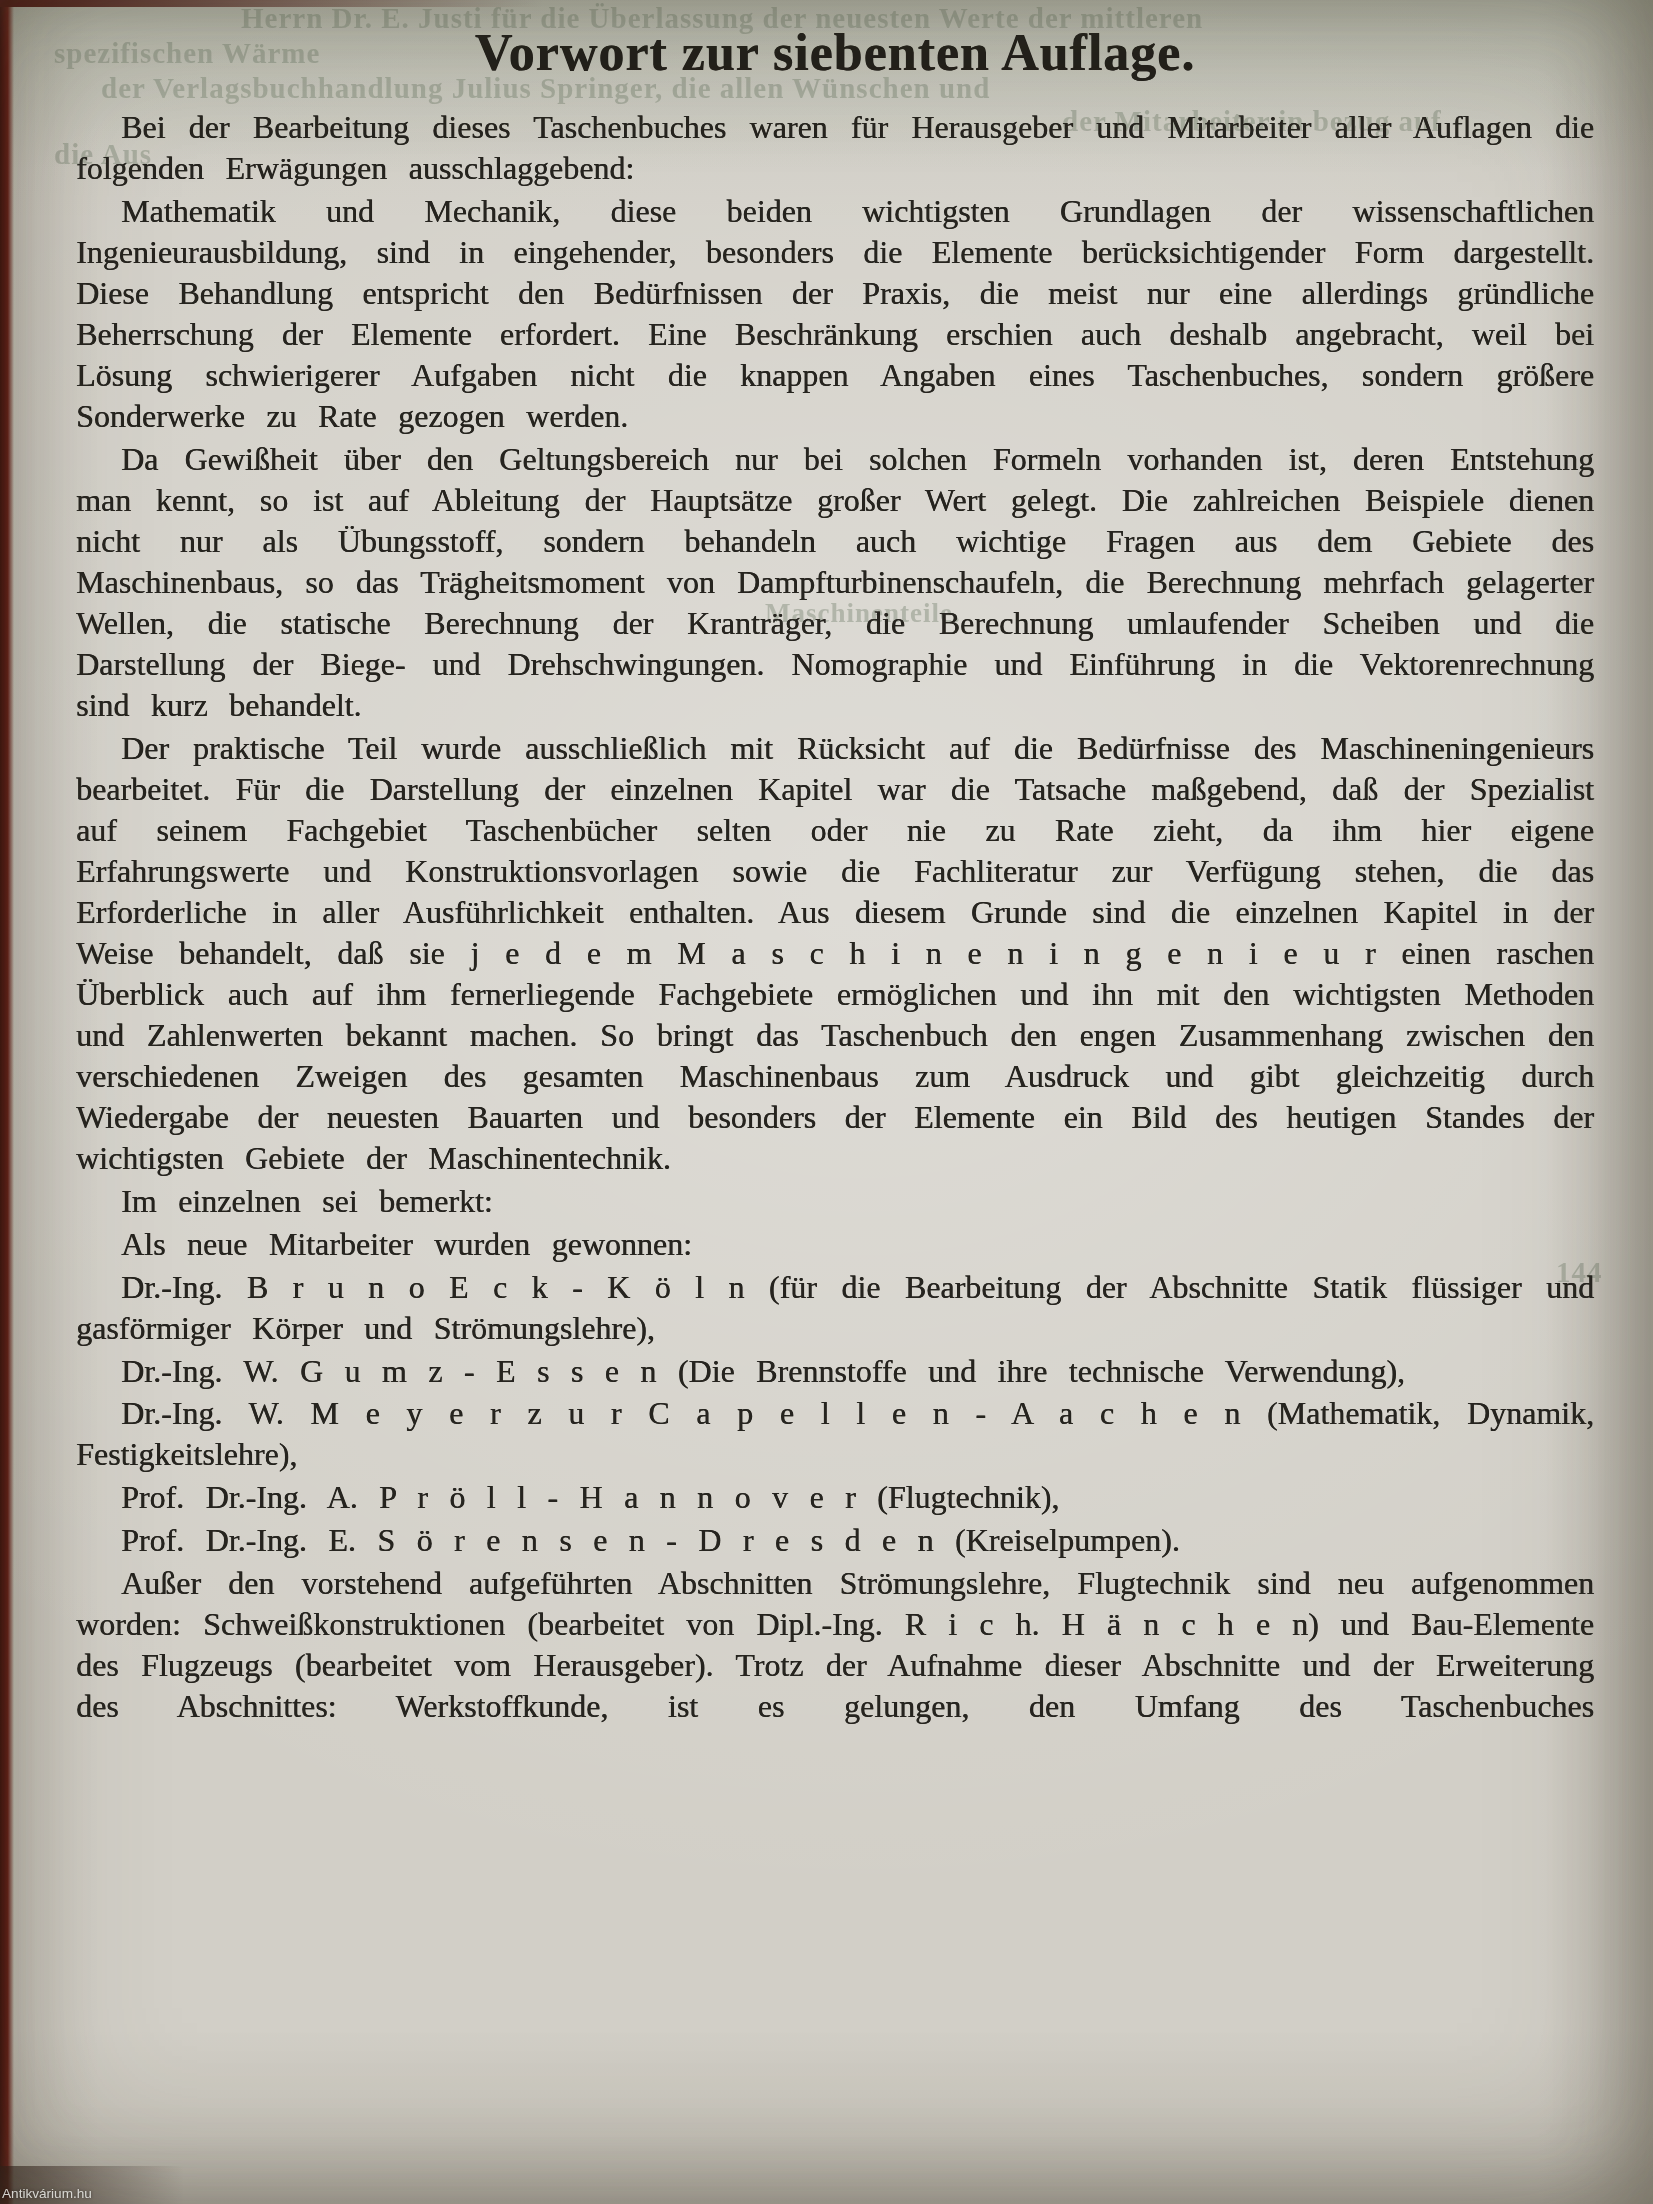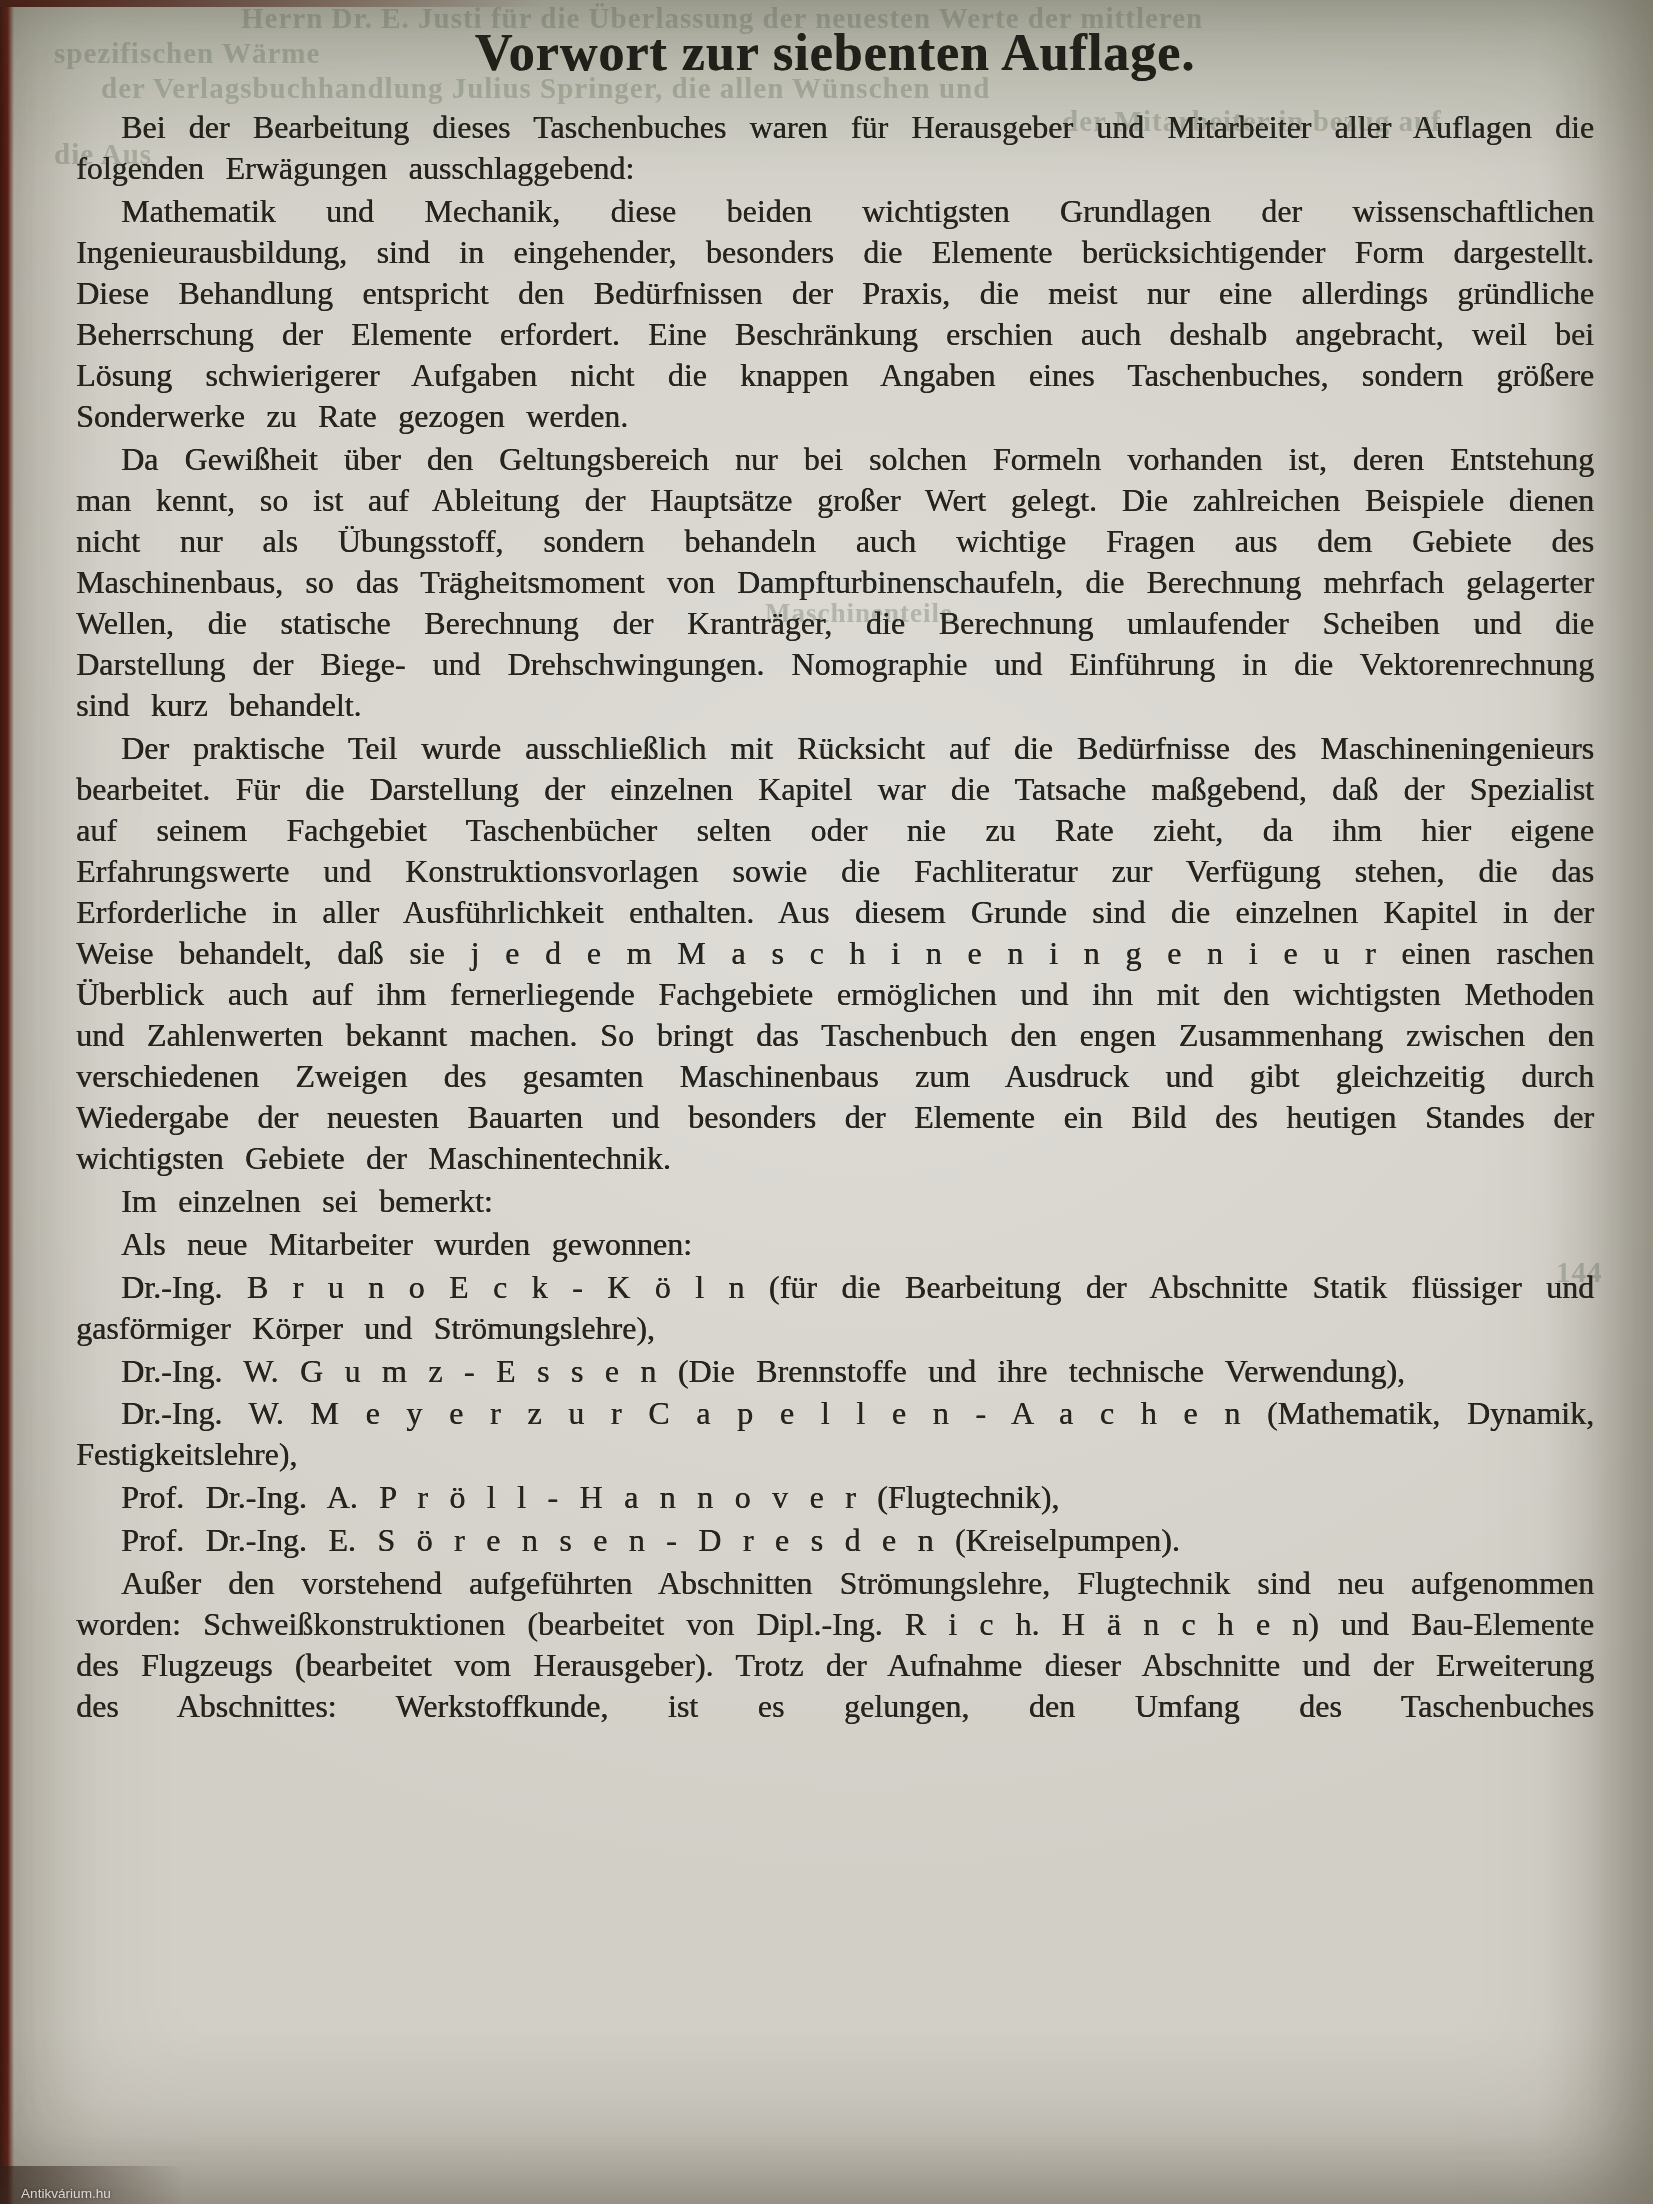--- a/index.html
+++ b/index.html
@@ -111,21 +111,21 @@
     text-indent: 45px;
     word-spacing: 0.42em;
     text-shadow: 0.4px 0 0 currentColor;
   }
 
   
   .para-cont { text-align-last: justify; }
 
   .watermark {
     position: absolute;
-    left: 21px;
+    left: 2px;
     bottom: 3.9px;
     z-index: 7;
     font-family: "Liberation Sans", "DejaVu Sans", sans-serif;
     font-size: 13.6px;
     color: rgba(240,240,235,0.85);
     text-shadow: 0 0 2.9px rgba(0,0,0,0.55);
   }
 </style>
 </head>
 <body>

